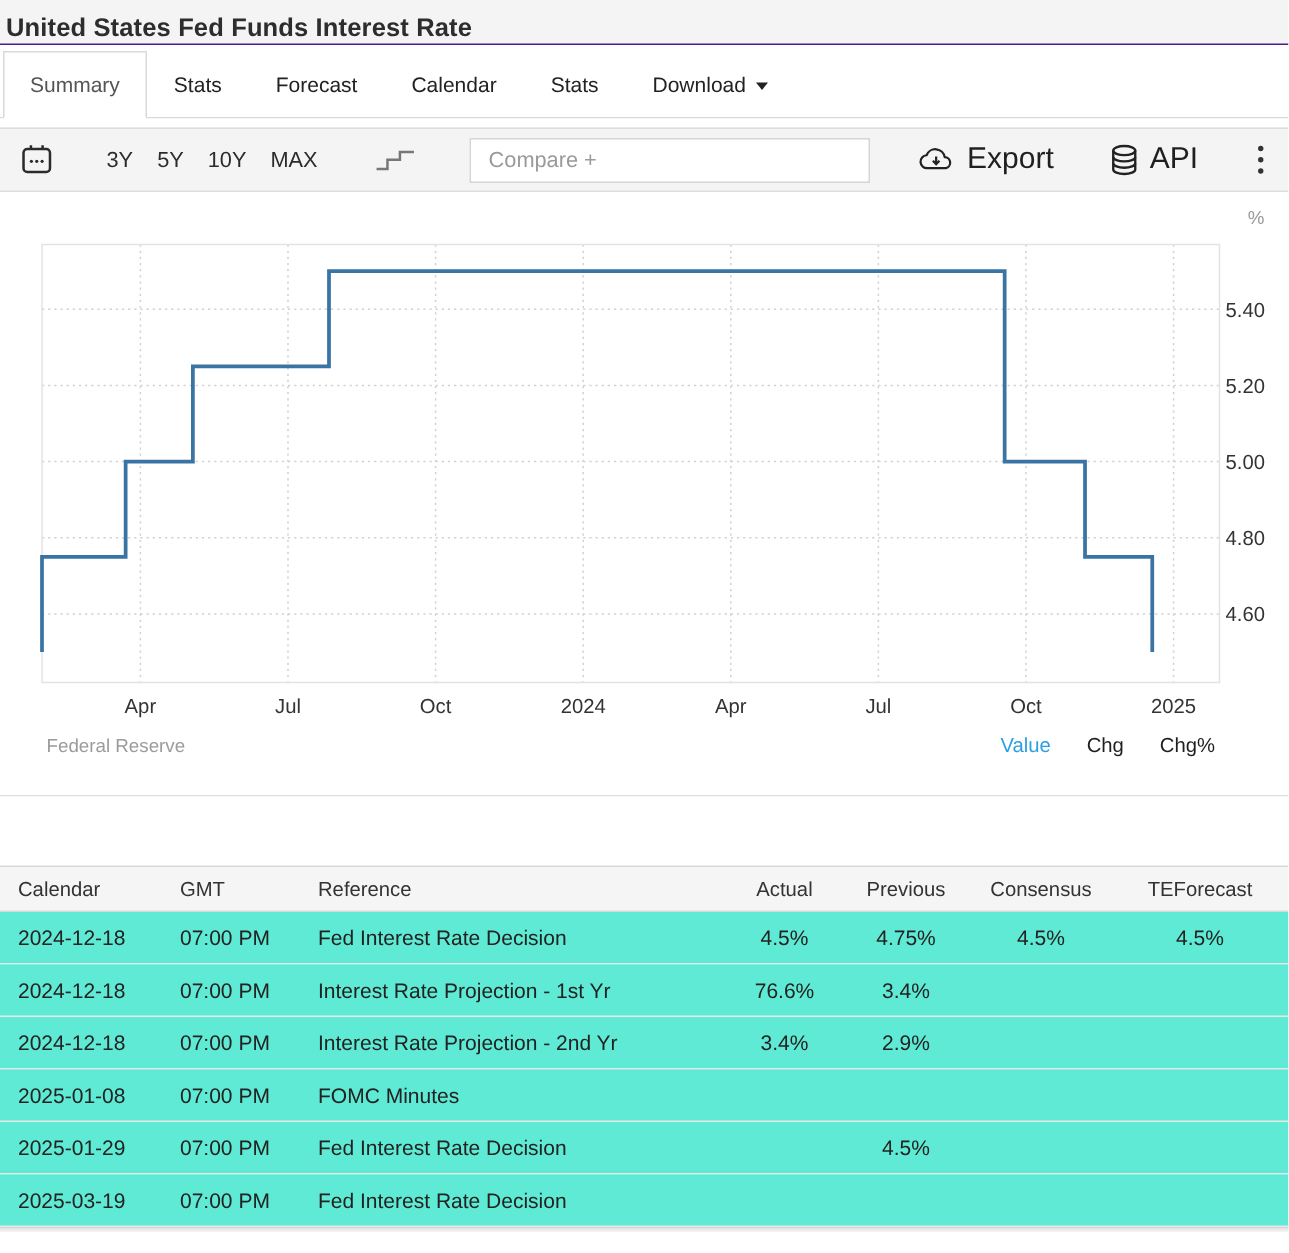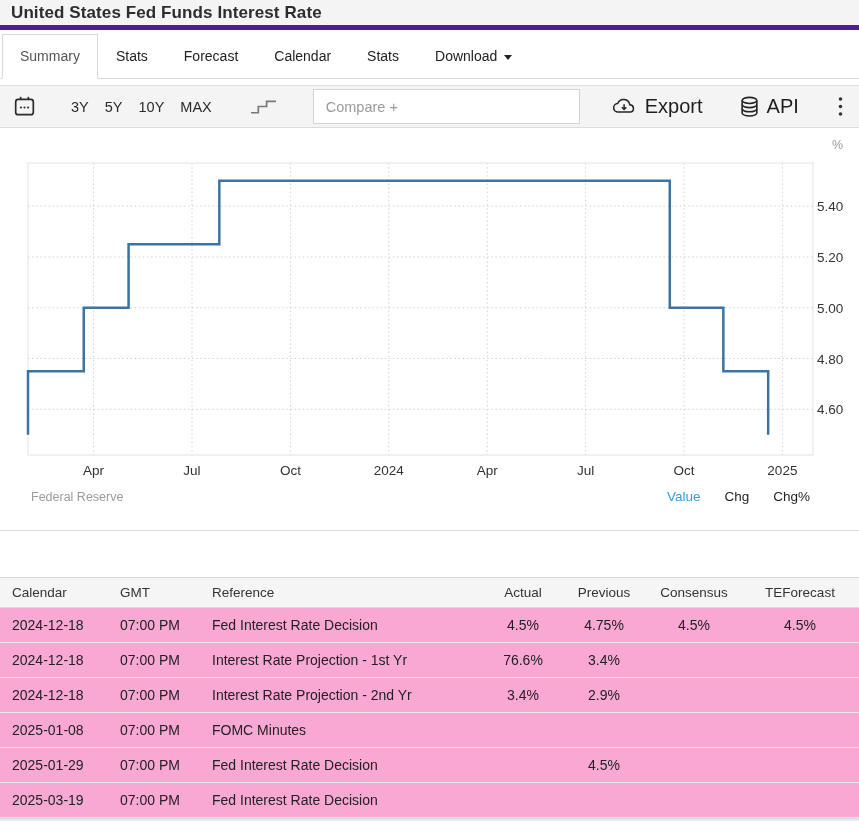--- a/index.html
+++ b/index.html
@@ -1,21 +1,21 @@
 <!DOCTYPE html>
 <html><head>
 <meta charset="utf-8">
 <style>
   * { box-sizing: border-box; margin: 0; padding: 0; }
   html,body { width:859px; height:835px; background:#fff; overflow:hidden;
     font-family:"Liberation Sans", sans-serif; color:#333; }
 
   
-  .titlebar { height:30px; background:#f4f4f4; border-bottom:5px solid #4c1d95;
-    display:flex; align-items:center; padding-left:11px; }
+  .titlebar { height:30px; background:#f4f4f4; border-bottom:1px solid #4c1d95;
+    display:flex; align-items:flex-end; padding-left:4px; }
   .titlebar h1 { font-size:17px; font-weight:700; color:#2d2d2d; letter-spacing:0.1px; }
 
   
   .tabbar { height:49px; border-bottom:1px solid #d9d9d9; display:flex;
     align-items:flex-end; padding-left:2px; background:#fff; }
   .tab { font-size:14px; color:#222; padding:13px 17px 14px; cursor:pointer;
     border:1px solid transparent; margin-bottom:-1px; display:flex; align-items:center; }
   .tab.active { background:#fff; border:1px solid #d9d9d9; border-bottom-color:#fff; color:#555; }
   .caret { display:inline-block; width:0; height:0; margin-left:7px; margin-top:2px;
     border-left:4px solid transparent; border-right:4px solid transparent;
@@ -24,21 +24,21 @@
   
   .toolbar-gap { height:6px; background:#fff; }
   .toolbar { height:43px; background:#f4f4f4; border-top:1px solid #ddd; border-bottom:1px solid #ddd;
     display:flex; align-items:center; }
   .icon-btn { display:flex; align-items:center; cursor:pointer; }
   .tb-cal { margin-left:14px; }
   .ranges { display:flex; margin-left:28px; }
   .range-btn { font-size:14.5px; color:#2b2b2b; padding:4px 8px; cursor:pointer; }
   .tb-step { margin-left:30px; }
   .compare-wrap { margin-left:36px; }
-  .compare-input { width:267px; height:35px; border:1px solid #d5d5d5; background:#fff;
+  .compare-input { width:267px; height:30px; border:1px solid #d5d5d5; background:#fff;
     font-size:14.5px; padding:4px 12px; font-family:"Liberation Sans",sans-serif; color:#b91c1c; outline:none; }
   .compare-input::placeholder { color:#9a9a9a; }
   .tb-export { margin-left:31px; }
   .tb-api { margin-left:37px; }
   .tb-kebab { margin-left:39px; margin-right:18px; }
   .tb-label { font-size:20px; color:#1f1f1f; margin-left:8px; }
 
   
   .chart-card { background:#fff; border-bottom:1px solid #ddd; padding-bottom:26px; }
   .chart-svg { display:block; }
@@ -56,21 +56,21 @@
   .toggle.active { color:#2d9fe0; }
 
   
   .table-gap { height:46px; background:#fff; }
   .cal-table { border-top:1px solid #d9d9d9; }
   .thead, .trow { display:grid;
     grid-template-columns:108px 92px 269px 84px 78px 102px 110px;
     padding-left:12px; align-items:center; }
   .thead { height:30px; background:#f5f5f5; border-bottom:1px solid #d9d9d9; }
   .th { font-size:13.5px; color:#333; }
-  .trow { height:35px; border-bottom:1px solid #e8e8e8; background:#f9a8d4; cursor:pointer; }
+  .trow { height:35px; border-bottom:1px solid #e8e8e8; background:#5eead4; cursor:pointer; }
   .cell { font-size:14px; color:#222; }
   .th:nth-child(n+4), .cell:nth-child(n+4) { text-align:center; }
   .bottom-strip { height:3px; background:#ececec; border-top:1px solid #d6d6d6; }
 
   svg.glyph { display:block; }
 </style>
 </head>
 <body>
 
 <div class="titlebar">

